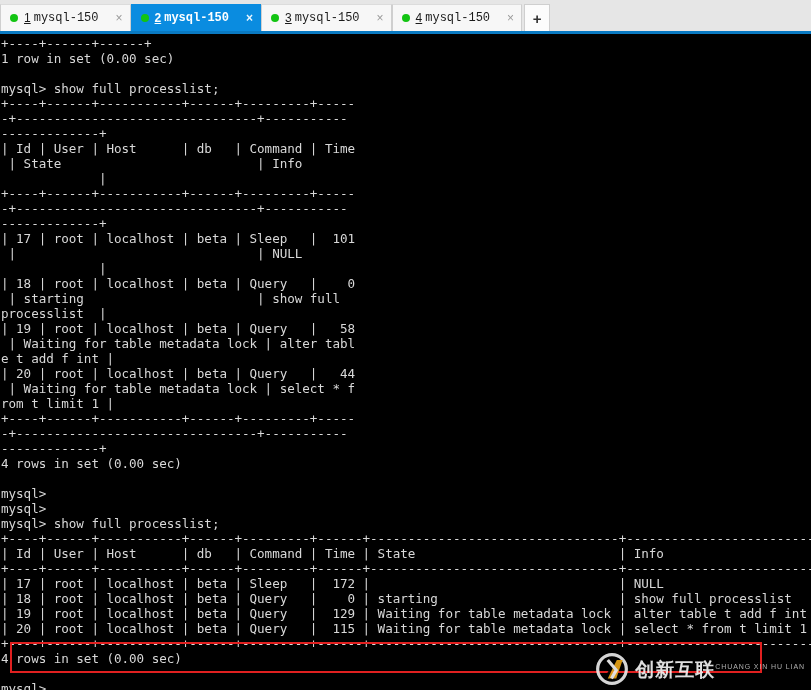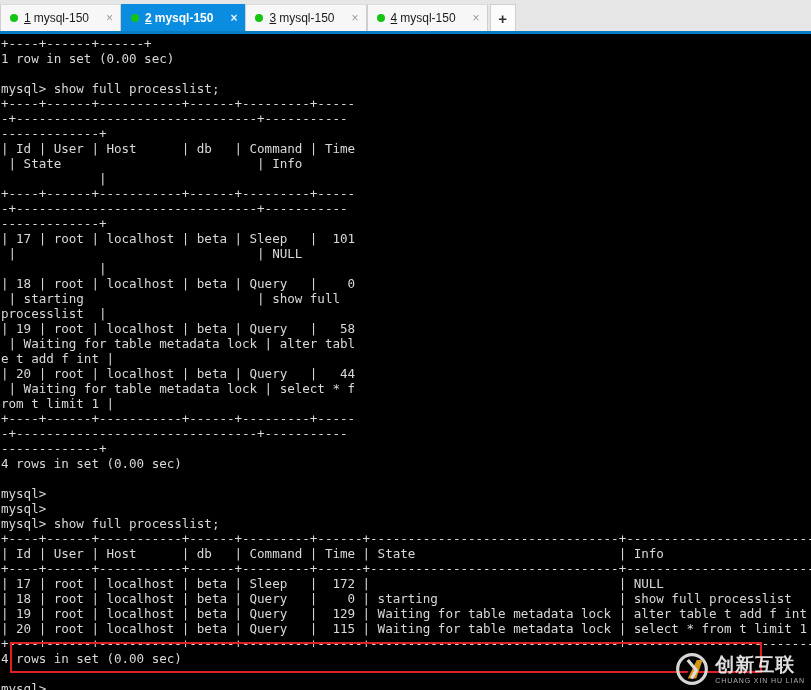--- a/index.html
+++ b/index.html
@@ -57,20 +57,21 @@
     background: #13c413;
     margin-right: 6px;
     flex: 0 0 auto;
   }
   .tab .tab-num {
     text-decoration: underline;
     margin-right: 3px;
   }
   .tab .tab-label {
     margin-right: 14px;
+    font-family: Liberation Mono, monospace;
   }
   .tab .tab-close {
     font-size: 12px;
     line-height: 1;
     color: #9b9b9b;
     padding: 0 3px;
     margin-left: auto;
   }
   .tab.active .tab-close { color: #e9f6ff; }
   #newtab {
@@ -134,21 +135,21 @@
     pointer-events: none;
   }
   #watermark .wm-mark {
     width: 34px;
     height: 34px;
     margin-right: 6px;
     flex: 0 0 auto;
   }
   #watermark .wm-text {
     display: flex;
-    flex-direction: column;
+    flex-direction: row;
     line-height: 1;
     font-family: "Liberation Sans", sans-serif;
   }
   #watermark .wm-cn {
     color: #f2f2f2;
     font-size: 19px;
     font-weight: bold;
     letter-spacing: 1px;
   }
   #watermark .wm-en {

